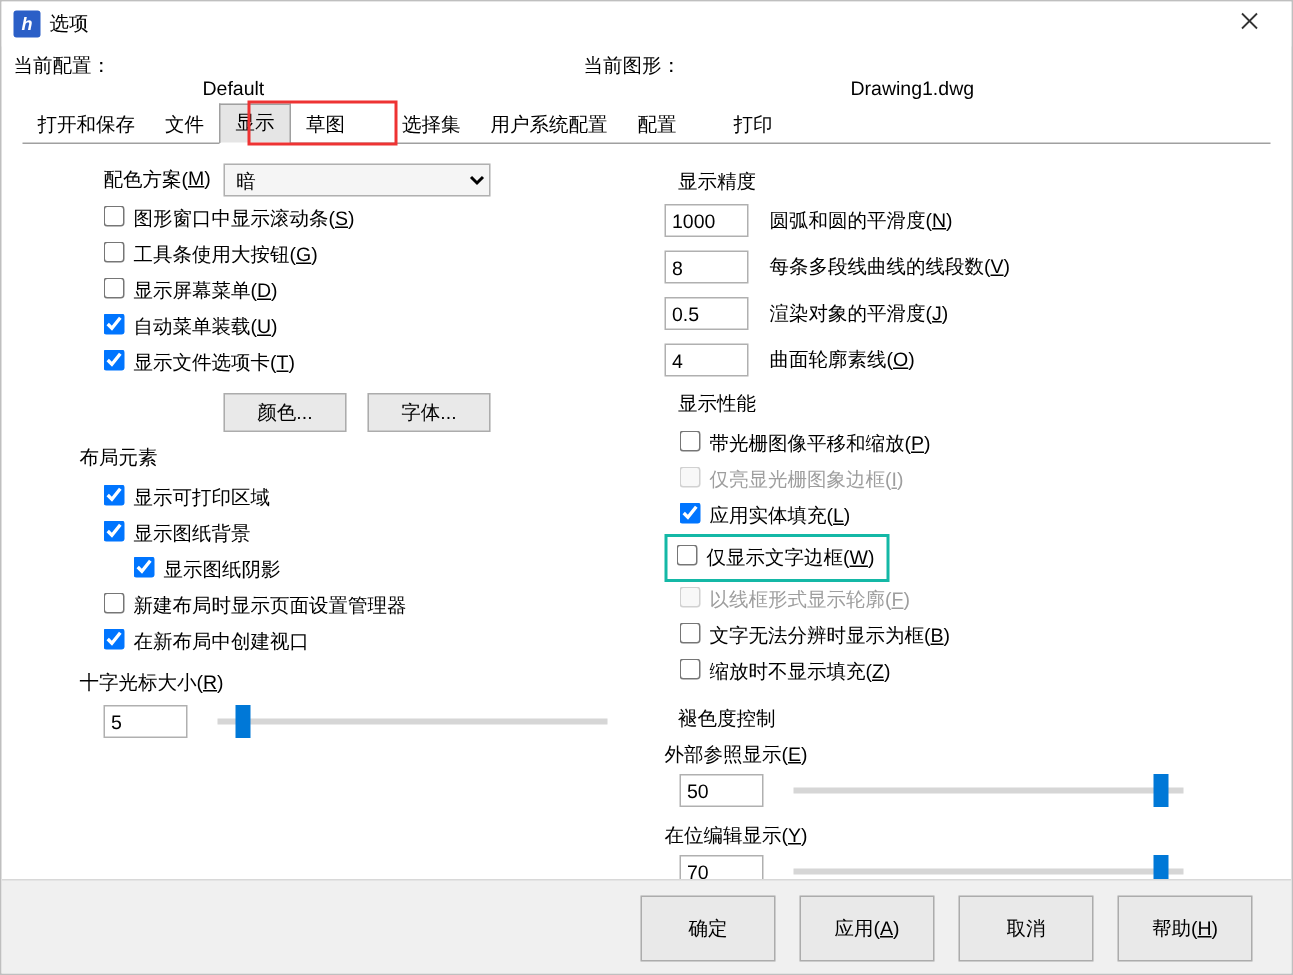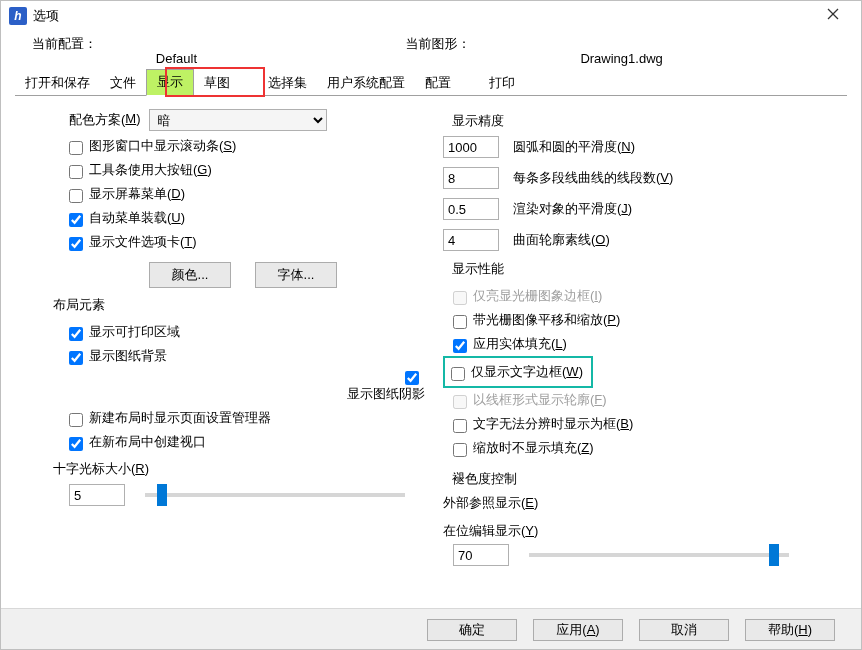--- a/index.html
+++ b/index.html
@@ -2,51 +2,51 @@
 <html><head>
 <meta charset="utf-8">
 <style>
 * { box-sizing: border-box; margin: 0; padding: 0; font-family: "Microsoft YaHei", "SimSun", sans-serif; font-size: 13px; }
 body { background: #fff; width: 862px; height: 650px; border: 1px solid #bfbfbf; position: relative; overflow: hidden; }
 .titlebar { height: 30px; background: #fff; display: flex; align-items: center; padding: 0 8px; }
 .titlebar .app-icon { width: 18px; height: 18px; background: #2b5fc7; color: #fff; font-style: italic; font-weight: bold; text-align: center; line-height: 18px; font-size: 12px; margin-right: 6px; border-radius: 2px; }
 .titlebar .title { flex: 1; }
 .titlebar .close { width: 40px; height: 28px; text-align: center; line-height: 28px; }
 .titlebar .close svg { width: 12px; height: 12px; }
-.headerrow { display: flex; padding: 4px 31px 6px; }
+.headerrow { display: flex; padding: 4px 8px 6px; }
 .headerrow .lbl { width: 126px; }
 .headerrow .val { width: 254px; margin-top: 16px; }
 .tabs { display: flex; align-items: flex-end; position: relative; margin: 0 14px; border-bottom: 1px solid #a0a0a0; height: 24px; }
 .tabs .tab { padding: 3px 10px 4px; position: relative; top: 1px; cursor: default; }
-.tabs .tab.active { border: 1px solid #a0a0a0; border-bottom: 1px solid #fff; background: #bef264; }
+.tabs .tab.active { border: 1px solid #a0a0a0; border-bottom: 1px solid #fff; background: #e5e5e5; }
 .tab-hl { position: absolute; border: 2px solid #e33; pointer-events: none; }
 .content { display: flex; padding: 10px 14px 4px; gap: 12px; }
 .col { flex: 1; }
 .group-label { margin: 6px 0 6px 38px; }
 .inner { margin-left: 44px; }
 .field-row { display: flex; align-items: center; margin: 3px 0; }
 .field-row label { display: flex; align-items: flex-start; }
-.cb-wrap { display: flex; align-items: flex-end; margin-left: 10px; padding: 3px 0; }
+.cb-wrap { display: flex; align-items: flex-start; margin-left: 10px; padding: 3px 0; }
 .cb-wrap input { margin-right: 6px; width: 14px; height: 14px; }
-.cb-wrap.indent { margin-left: 30px; flex-direction: column; }
+.cb-wrap.indent { margin-left: 30px; }
 .cb-wrap.disabled { color: #9e9e9e; }
 select.combo { width: 178px; height: 22px; background: #f5f5f5; border: 1px solid #b0b0b0; padding: 0 4px; }
 .btn-sm { width: 82px; height: 26px; background: #e9e9e9; border: 1px solid #acacac; text-align: center; }
-.btn-row { display: flex; gap: 24px; margin: 8px 0 8px 90px; }
+.btn-row { display: flex; gap: 14px; margin: 8px 0 8px 90px; }
 input.txt { width: 56px; height: 22px; border: 1px solid #b0b0b0; padding: 0 4px; }
 .precision-row { display: flex; align-items: center; margin: 5px 0 9px 0; }
 .precision-row .txt { margin-right: 14px; }
 .slider-wrap { display: flex; align-items: center; margin-left: 10px; }
 .slider-track { position: relative; width: 260px; height: 4px; background: #d6d6d6; }
 .slider-thumb { position: absolute; width: 10px; height: 22px; background: #0078d7; top: -9px; }
 .right .group-label { margin-left: 15px; }
 .right .inner { margin-left: 6px; }
 .right .check-hl { border: 2px solid #14b8a6; padding: 2px 8px 2px 6px; display: inline-flex; align-items: center; }
 .footer { position: absolute; bottom: 0; left: 0; right: 0; padding: 10px 26px 8px; display: flex; justify-content: flex-end; gap: 16px; background: #f0f0f0; border-top: 1px solid #d8d8d8; }
-.footer button { width: 90px; height: 22px; background: #e9e9e9; border: 1px solid #acacac; }
+.footer button { width: 90px; height: 44px; background: #e9e9e9; border: 1px solid #acacac; }
 .u { text-decoration: underline; }
 </style>
 </head>
 <body>
 
 <div class="titlebar">
   <div class="app-icon">h</div>
   <div class="title">选项</div>
   <div class="close">
     <svg viewBox="0 0 12 12">
@@ -156,27 +156,27 @@
           <input class="txt" value="0.5" style="">
           <span>渲染对象的平滑度(<span class="u">J</span>)</span>
         </div>
       <div class="precision-row">
           <input class="txt" value="4" style="">
           <span>曲面轮廓素线(<span class="u">O</span>)</span>
         </div>
     </div>
     <div class="group-label" style="margin-top:8px">显示性能</div>
     <div class="inner">
+      <label class="cb-wrap">
+          <input type="checkbox" style="">
+          <span>带光栅图像平移和缩放(<span class="u">P</span>)</span>
+        </label>
       <label class="cb-wrap disabled">
           <input type="checkbox" disabled="" style="">
           <span>仅亮显光栅图象边框(<span class="u">I</span>)</span>
-        </label>
-      <label class="cb-wrap">
-          <input type="checkbox" style="">
-          <span>带光栅图像平移和缩放(<span class="u">P</span>)</span>
         </label>
       <label class="cb-wrap">
           <input type="checkbox" checked="" style="">
           <span>应用实体填充(<span class="u">L</span>)</span>
         </label>
       <div class="check-hl">
         <label class="cb-wrap" style="margin-left:0">
             <input type="checkbox" style="">
             <span>仅显示文字边框(<span class="u">W</span>)</span>
           </label>
@@ -190,20 +190,26 @@
           <span>文字无法分辨时显示为框(<span class="u">B</span>)</span>
         </label>
       <label class="cb-wrap">
           <input type="checkbox" style="">
           <span>缩放时不显示填充(<span class="u">Z</span>)</span>
         </label>
     </div>
     <div class="group-label" style="margin-top:10px">褪色度控制</div>
     <div class="inner">
       <div style="margin:2px 0 4px 0">外部参照显示(<span class="u">E</span>)</div>
+      <div class="slider-wrap">
+        <input class="txt" style="margin-right: 20px;" value="50">
+        <div class="slider-track">
+            <div class="slider-thumb" style="left:240px"></div>
+          </div>
+      </div>
       <div style="margin:10px 0 4px 0">在位编辑显示(<span class="u">Y</span>)</div>
       <div class="slider-wrap">
         <input class="txt" style="margin-right: 20px;" value="70">
         <div class="slider-track">
             <div class="slider-thumb" style="left:240px"></div>
           </div>
       </div>
     </div>
   </div>
 </div>

